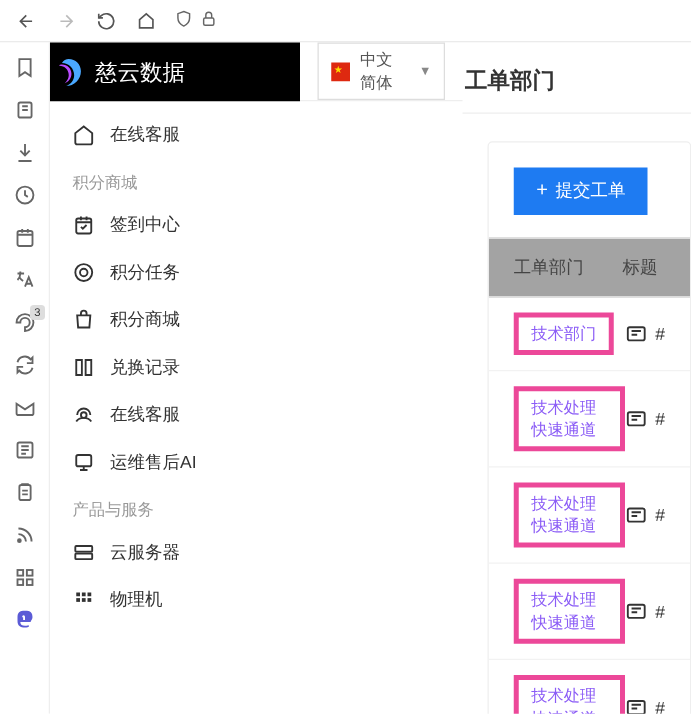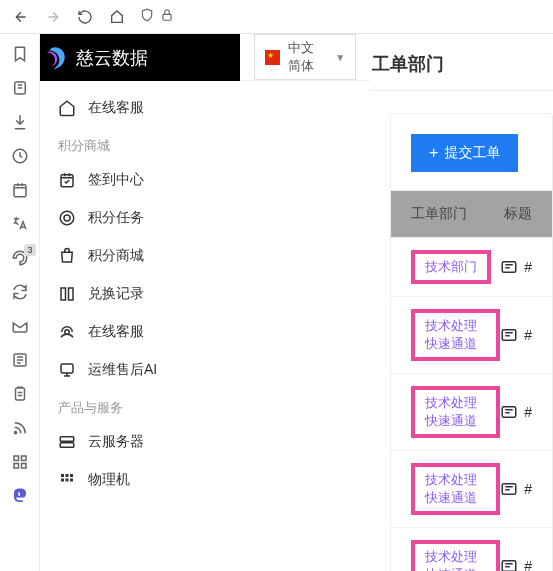--- a/index.html
+++ b/index.html
@@ -29,21 +29,21 @@
 .page-top{height:47px;border-bottom:1px solid #eee;display:flex;align-items:center;padding:0 14px}
 .lang{display:flex;align-items:center;gap:8px;border:1px solid #ddd;padding:4px 10px;font-size:13px;color:#555}
 .flag{width:22px;height:15px;background:#de2910;position:relative}
 .flag::before{content:"★";position:absolute;color:#ffde00;font-size:8px;left:2px;top:1px}
 .page-body{padding:18px 0 0 0}
 .page-title{font-size:18px;font-weight:600;padding:0 0 14px 0;border-bottom:1px solid #eee;margin-left:0;padding-left:2px}
 .card{margin:22px 0 0 20px;border:1px solid #eee;border-radius:4px;overflow:hidden}
 .submit-btn{background:#1e7bf2;color:#fff;border:none;padding:10px 18px;font-size:14px;display:inline-flex;align-items:center;gap:6px;margin:20px 0 18px 20px}
 .tbl-head{display:flex;background:#a3a3a3;border-top:1px solid #eee;border-bottom:1px solid #eee;padding:14px 20px;color:#444;font-size:14px;font-weight:500}
 .col-dept{flex:1}
-.col-title{width:40px;text-align:right}
+.col-title{width:40px;text-align:center}
 .tbl-row{display:flex;align-items:center;padding:12px 20px;border-bottom:1px solid #f2f2f2}
 .dept-tag{border:4px solid #ec4899;padding:4px 10px;font-size:13px;color:#8b5cf6;background:#fff}
 .row-right{margin-left:auto;display:flex;align-items:center;gap:6px;color:#333}
 .row-right svg{width:18px;height:18px}
 .plus{font-size:16px;line-height:1}
 .chev{font-size:10px;color:#888;margin-left:4px}
 </style>
 </head>
 <body>
 

